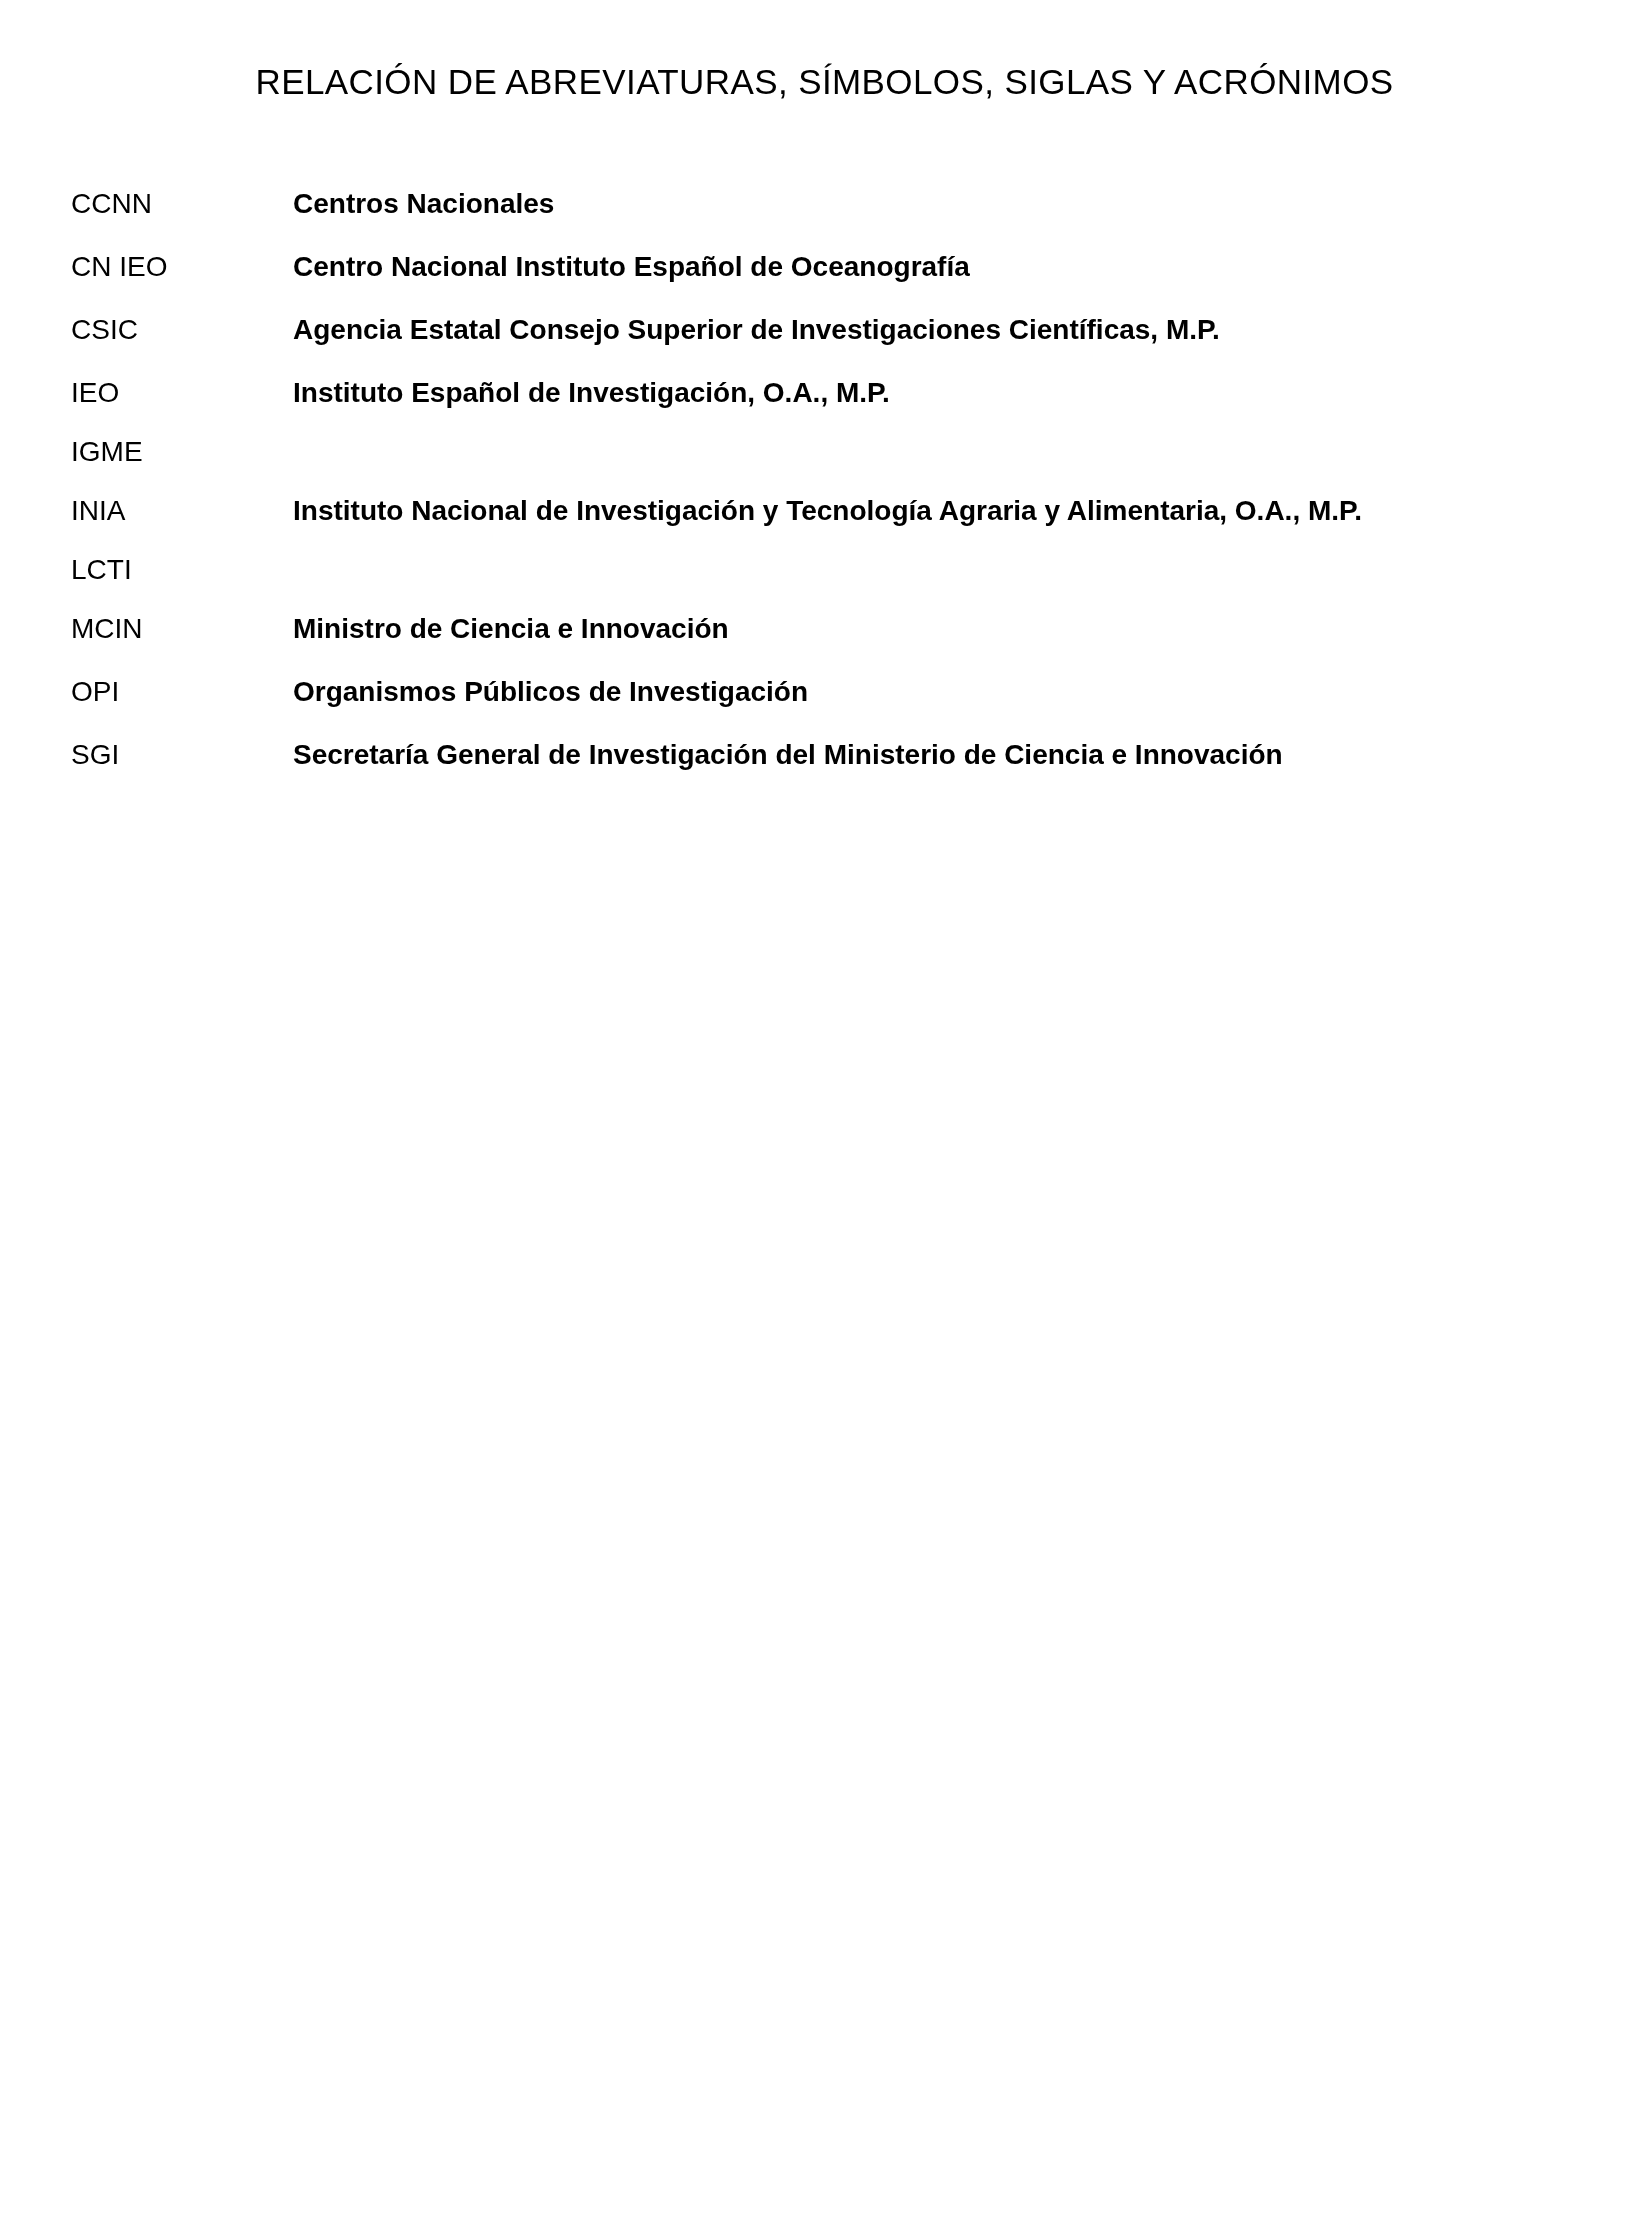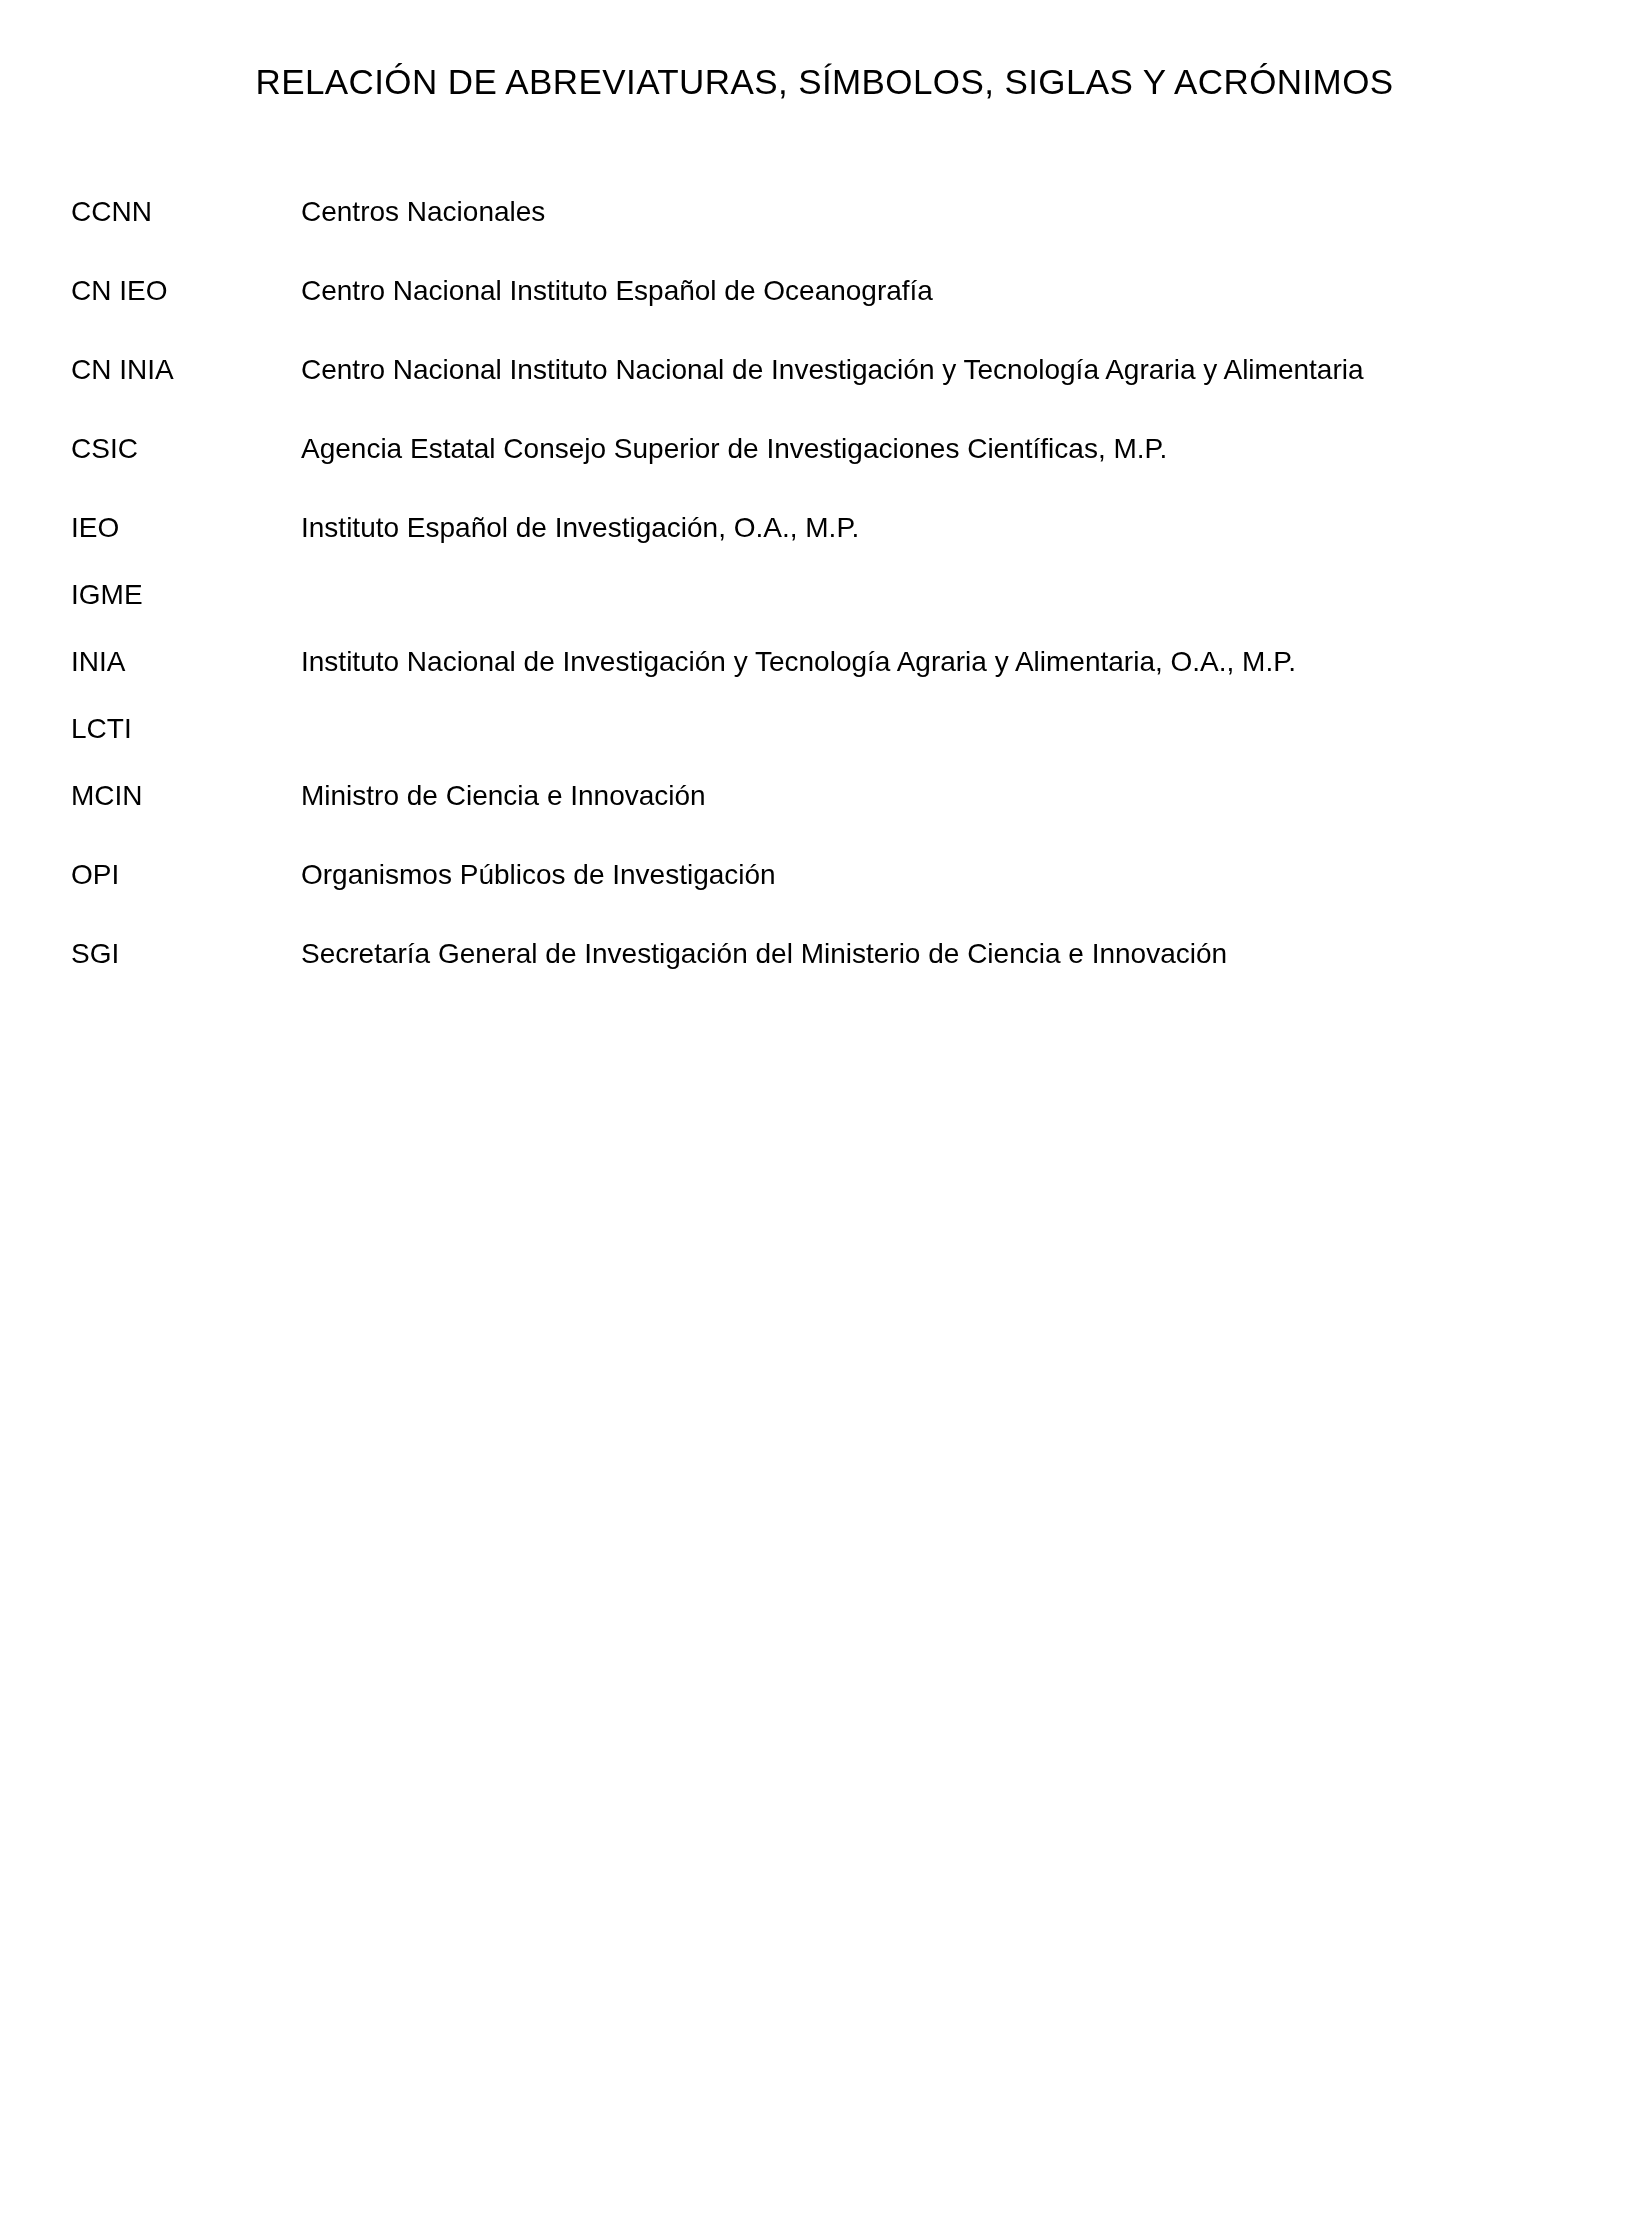--- a/index.html
+++ b/index.html
@@ -39,42 +39,39 @@
     line-height: 55px;
     font-size: 28px;
   }
   .abbr-term {
     flex: 0 0 218px;
     width: 218px;
     white-space: nowrap;
   }
   .abbr-def {
     flex: 1 1 auto;
-    margin: 12px;
+    margin: 4px;
     white-space: nowrap;
+    font-weight: bold;
   }
 </style>
 </head>
 <body>
 
 <div class="page">
   <h1 class="doc-title">RELACIÓN DE ABREVIATURAS, SÍMBOLOS, SIGLAS Y ACRÓNIMOS</h1>
 
   <div class="abbr-list" id="abbr-list">
       <div class="abbr-row">
         <div class="abbr-term">CCNN</div>
         <div class="abbr-def">Centros Nacionales</div>
       </div>
       <div class="abbr-row">
         <div class="abbr-term">CN IEO</div>
         <div class="abbr-def">Centro Nacional Instituto Español de Oceanografía</div>
-      </div>
-      <div class="abbr-row">
-        <div class="abbr-term">CN INIA</div>
-        <div class="abbr-def">Centro Nacional Instituto Nacional de Investigación y Tecnología Agraria y Alimentaria</div>
       </div>
       <div class="abbr-row">
         <div class="abbr-term">CSIC</div>
         <div class="abbr-def">Agencia Estatal Consejo Superior de Investigaciones Científicas, M.P.</div>
       </div>
       <div class="abbr-row">
         <div class="abbr-term">IEO</div>
         <div class="abbr-def">Instituto Español de Investigación, O.A., M.P.</div>
       </div>
       <div class="abbr-row">

